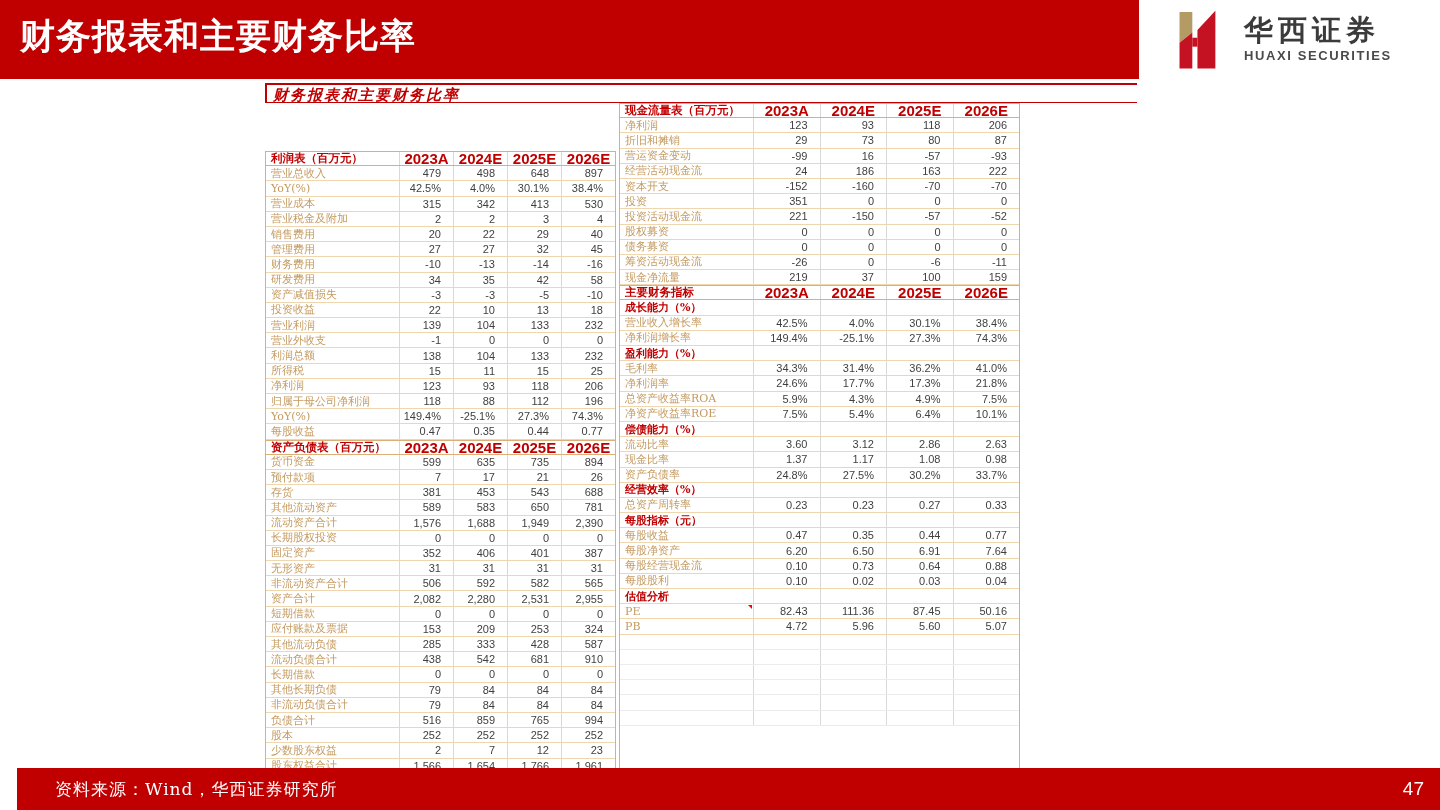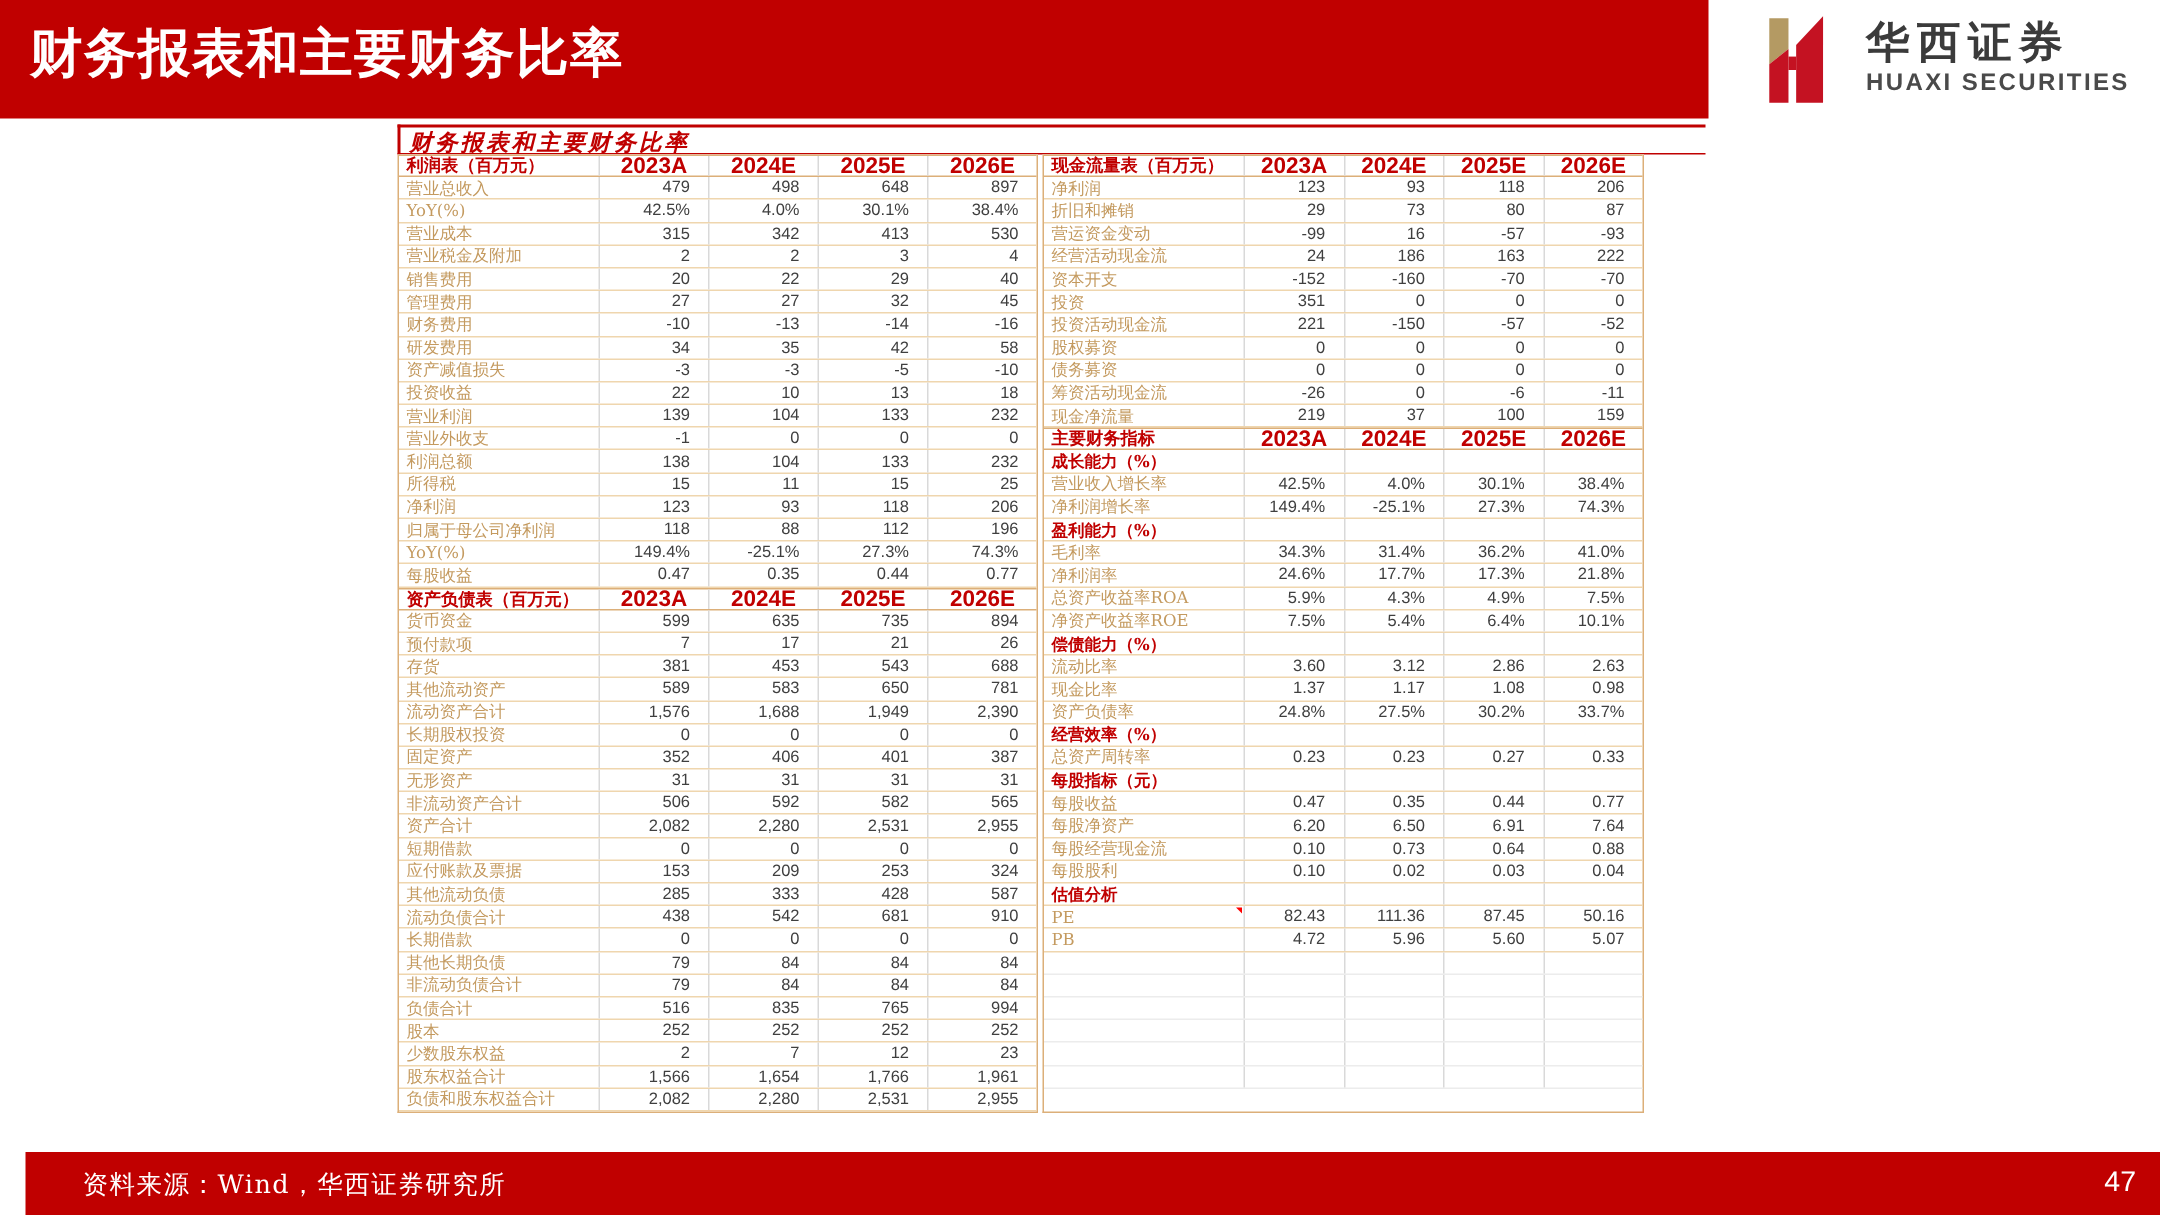--- a/index.html
+++ b/index.html
@@ -20,33 +20,33 @@
   .banner{position:absolute;left:0;top:0;width:1139px;height:79px;background:var(--accent);}
   .banner .title{margin:0;padding:17px 0 0 20px;font-size:35px;line-height:1.1;color:#ffffff;
                  font-weight:bold;letter-spacing:1px;font-family:"Liberation Sans",sans-serif;}
 
   
   .logo{position:absolute;left:1168px;top:4px;width:260px;height:70px;display:flex;align-items:center;}
   .logo svg{width:64px;height:66px;flex:0 0 auto;}
   .logo-text{margin-left:12px;}
   .logo-cn{font-size:29px;font-weight:bold;color:#3b3b3b;letter-spacing:5px;
            font-family:"DejaVu Serif",serif;line-height:1.1;}
-  .logo-en{font-size:16px;font-weight:bold;color:#4a4a4a;letter-spacing:1.6px;margin-top:2px;
+  .logo-en{font-size:13px;font-weight:bold;color:#4a4a4a;letter-spacing:1.6px;margin-top:2px;
            font-family:"Liberation Sans",sans-serif;}
 
   
   .table-area{position:absolute;left:265px;top:83px;width:872px;}
   .table-title{height:20px;box-sizing:border-box;border-top:2px solid var(--accent);
                border-bottom:1px solid var(--accent);border-left:2px solid var(--accent);
                color:var(--accent);font-weight:bold;font-style:italic;font-size:15px;
                font-family:"DejaVu Serif",serif;padding:1px 0 0 6px;letter-spacing:2px;}
   .tables{display:flex;align-items:stretch;}
   .ftable{box-sizing:border-box;background:#fff;}
-  .ftable.left{width:427px;border-left:1px solid var(--btan);border-right:1px solid var(--btan);
-               border-bottom:1px solid var(--btan);}
+  .ftable.left{width:351px;border-left:1px solid var(--btan);border-right:1px solid var(--btan);
+               border-bottom:1px solid var(--btan);margin-top:48px;}
   .ftable.right{width:401px;margin-left:3px;border-left:1px solid var(--btan);
                 border-right:1px solid var(--btan);border-bottom:1px solid var(--btan);}
 
   .trow{display:flex;height:15.2px;box-sizing:border-box;border-bottom:1px solid var(--rowline);
         align-items:stretch;}
   .trow.hrow{border-bottom:1px solid var(--btan);border-top:1px solid var(--btan);}
   .trow.erow{border-bottom:1px solid #ececec;}
   .tcell{display:flex;align-items:center;overflow:hidden;white-space:nowrap;box-sizing:border-box;}
   .tcell.label{width:133px;flex:0 0 133px;padding-left:5px;color:var(--tan);
                font-family:"DejaVu Serif",serif;font-size:11px;position:relative;}
@@ -349,21 +349,21 @@
           <div class="trow drow">
             <div class="tcell label">非流动负债合计</div>
             <div class="tcell val">79</div>
             <div class="tcell val">84</div>
             <div class="tcell val">84</div>
             <div class="tcell val">84</div>
           </div>
           <div class="trow drow">
             <div class="tcell label">负债合计</div>
             <div class="tcell val">516</div>
-            <div class="tcell val">835</div>
+            <div class="tcell val">859</div>
             <div class="tcell val">765</div>
             <div class="tcell val">994</div>
           </div>
           <div class="trow drow">
             <div class="tcell label">股本</div>
             <div class="tcell val">252</div>
             <div class="tcell val">252</div>
             <div class="tcell val">252</div>
             <div class="tcell val">252</div>
           </div>

